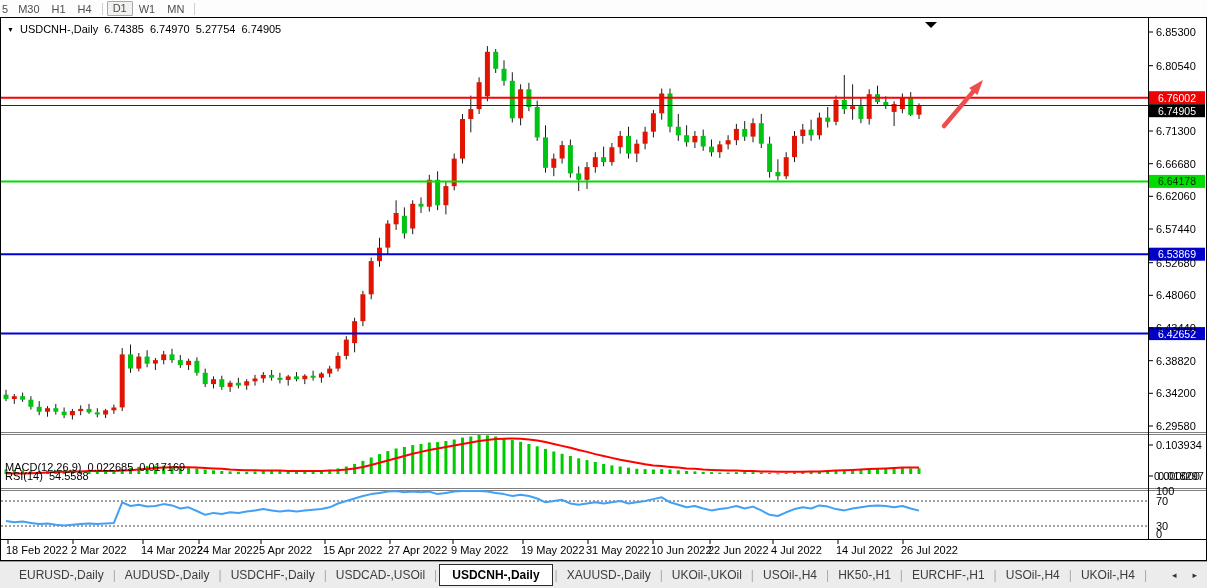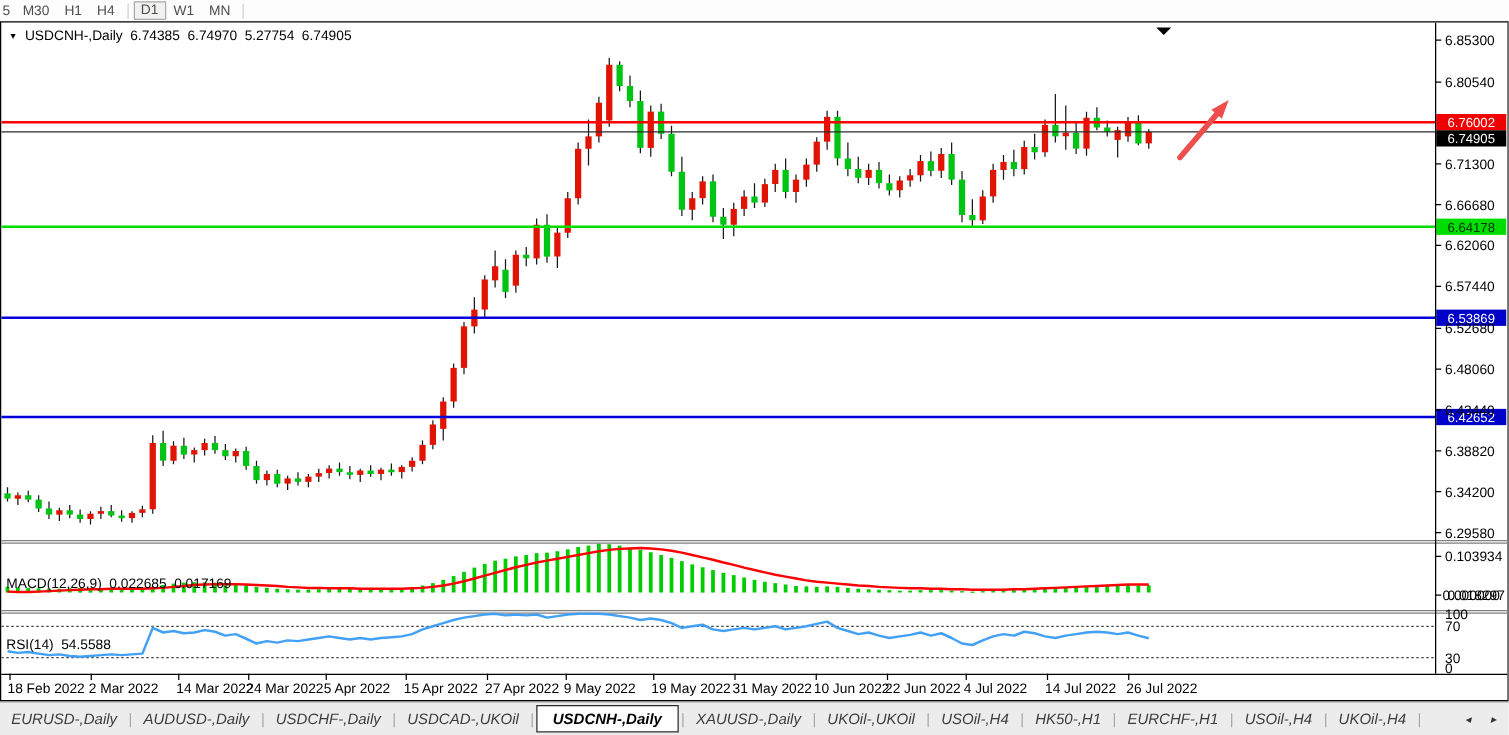--- a/index.html
+++ b/index.html
@@ -28,22 +28,21 @@
   .chart-window svg { position:absolute; left:0; top:0; }
   .overlay {
     position:absolute; font-size:11px; color:#000; display:flex;
     align-items:baseline; gap:6px; pointer-events:none; white-space:nowrap;
   }
   .overlay .tri { font-size:7px; position:relative; top:-1px; }
   
   .tabbar {
     height:27px; background:#ececec; border-top:1px solid #9c9c9c;
     display:flex; align-items:center; font-size:12px; color:#3c3c3c;
-    padding-left:0;
-    font-style:italic;
+    padding-left:10px;
   }
   .tab { padding:3px 9px; cursor:pointer; white-space:nowrap; }
   .tab.active {
     background:#fff; border:1px solid #2b2b2b; font-weight:bold; color:#000;
     padding:3px 12px; margin:0 2px;
   }
   .tab-sep { color:#a8a8a8; }
   .tab-arrows { margin-left:auto; display:flex; gap:16px; padding-right:10px; align-items:center; }
   .tab-arrow { font-size:9px; color:#333; cursor:pointer; }
 </style>
@@ -510,34 +509,34 @@
     <span>5.27754</span>
     <span>6.74905</span>
   </div>
 
   <div class="overlay" style="left:4px; top:443px;">
     <span>MACD(12,26,9)</span>
     <span>0.022685</span>
     <span>0.017169</span>
   </div>
 
-  <div class="overlay" style="left:4px; top:492px;">
+  <div class="overlay" style="left:4px; top:452px;">
     <span>RSI(14)</span>
     <span>54.5588</span>
   </div>
 </div>
 
 <div class="tabbar" id="tabbar">
     <span class="tab">EURUSD-,Daily</span>
     <span class="tab-sep">|</span>
     <span class="tab">AUDUSD-,Daily</span>
     <span class="tab-sep">|</span>
     <span class="tab">USDCHF-,Daily</span>
     <span class="tab-sep">|</span>
-    <span class="tab">USDCAD-,UKOil</span>
+    <span class="tab">USDCAD-,USOil</span>
     <span class="tab-sep">|</span>
     <span class="tab active">USDCNH-,Daily</span>
     <span class="tab-sep">|</span>
     <span class="tab">XAUUSD-,Daily</span>
     <span class="tab-sep">|</span>
     <span class="tab">UKOil-,UKOil</span>
     <span class="tab-sep">|</span>
     <span class="tab">USOil-,H4</span>
     <span class="tab-sep">|</span>
     <span class="tab">HK50-,H1</span>

